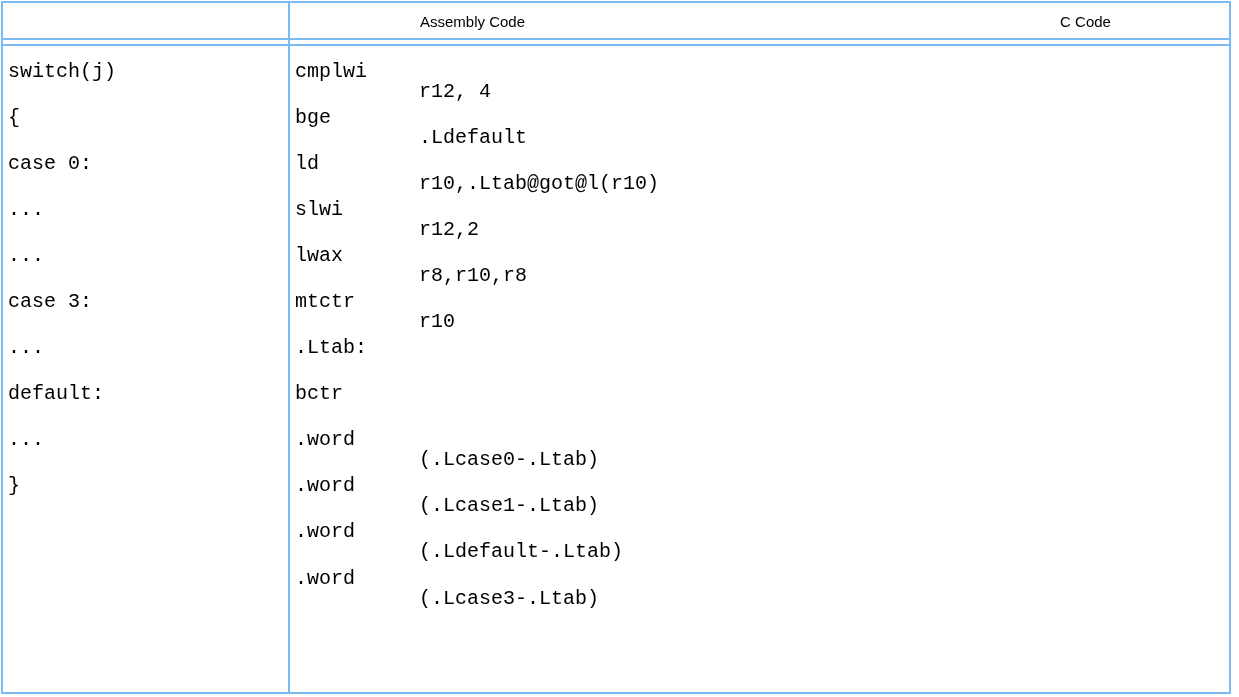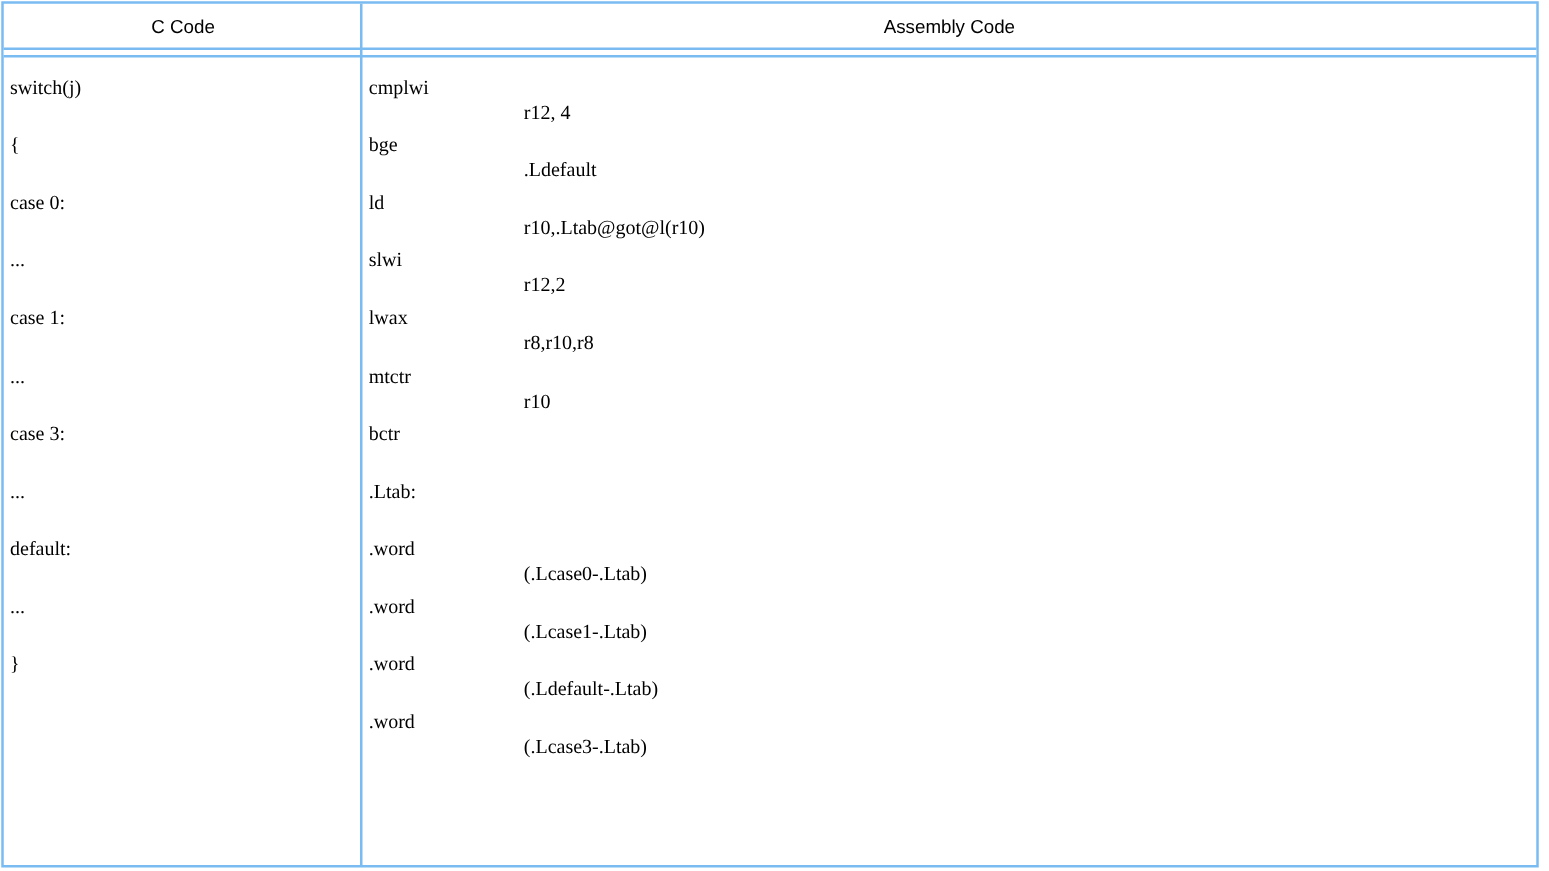--- a/index.html
+++ b/index.html
@@ -38,22 +38,22 @@
     height: 4px;
     background: #ffffff;
   }
   .table-body {
     display: flex;
     border-top: 2px solid var(--border-color);
     height: 646px;
     padding-top: 2px;
   }
   .col {
-    font-family: Liberation Serif, serif;
-    font-size: 16px;
+    font-family: Liberation Mono, monospace;
+    font-size: 20px;
   }
   .col.left  { width: 287px; }
   .col.right { flex: 1; }
   .code-row {
     height: 46.1px;
     display: flex;
     align-items: center;
     padding-left: 5px;
     white-space: pre;
   }
@@ -64,47 +64,46 @@
     left: 285px; top: 0; bottom: 0;
     width: 2px;
     background: var(--border-color);
   }
 </style>
 </head>
 <body>
 
 <div class="codetable">
   <div class="header-row">
+    <div class="header-cell right">Assembly Code</div>
     <div class="header-cell left">C Code</div>
-    <div class="header-cell right">Assembly Code</div>
   </div>
   <div class="header-gap"></div>
   <div class="table-body">
     <div class="col left">
         <div class="code-row">switch(j)</div>
         <div class="code-row">{</div>
         <div class="code-row">case 0:</div>
         <div class="code-row">...</div>
-        <div class="code-row">case 1:</div>
         <div class="code-row">...</div>
         <div class="code-row">case 3:</div>
         <div class="code-row">...</div>
         <div class="code-row">default:</div>
         <div class="code-row">...</div>
         <div class="code-row">}</div>
       </div>
     <div class="col right">
         <div class="code-row"><span class="mnemonic">cmplwi</span><span class="operand">r12, 4</span></div>
         <div class="code-row"><span class="mnemonic">bge</span><span class="operand">.Ldefault</span></div>
         <div class="code-row"><span class="mnemonic">ld</span><span class="operand">r10,.Ltab@got@l(r10)</span></div>
         <div class="code-row"><span class="mnemonic">slwi</span><span class="operand">r12,2</span></div>
         <div class="code-row"><span class="mnemonic">lwax</span><span class="operand">r8,r10,r8</span></div>
         <div class="code-row"><span class="mnemonic">mtctr</span><span class="operand">r10</span></div>
+        <div class="code-row"><span class="mnemonic">.Ltab:</span><span class="operand"></span></div>
         <div class="code-row"><span class="mnemonic">bctr</span><span class="operand"></span></div>
-        <div class="code-row"><span class="mnemonic">.Ltab:</span><span class="operand"></span></div>
         <div class="code-row"><span class="mnemonic">.word</span><span class="operand">(.Lcase0-.Ltab)</span></div>
         <div class="code-row"><span class="mnemonic">.word</span><span class="operand">(.Lcase1-.Ltab)</span></div>
         <div class="code-row"><span class="mnemonic">.word</span><span class="operand">(.Ldefault-.Ltab)</span></div>
         <div class="code-row"><span class="mnemonic">.word</span><span class="operand">(.Lcase3-.Ltab)</span></div>
       </div>
   </div>
   <div class="vdivider"></div>
 </div>
 
 </body></html>

